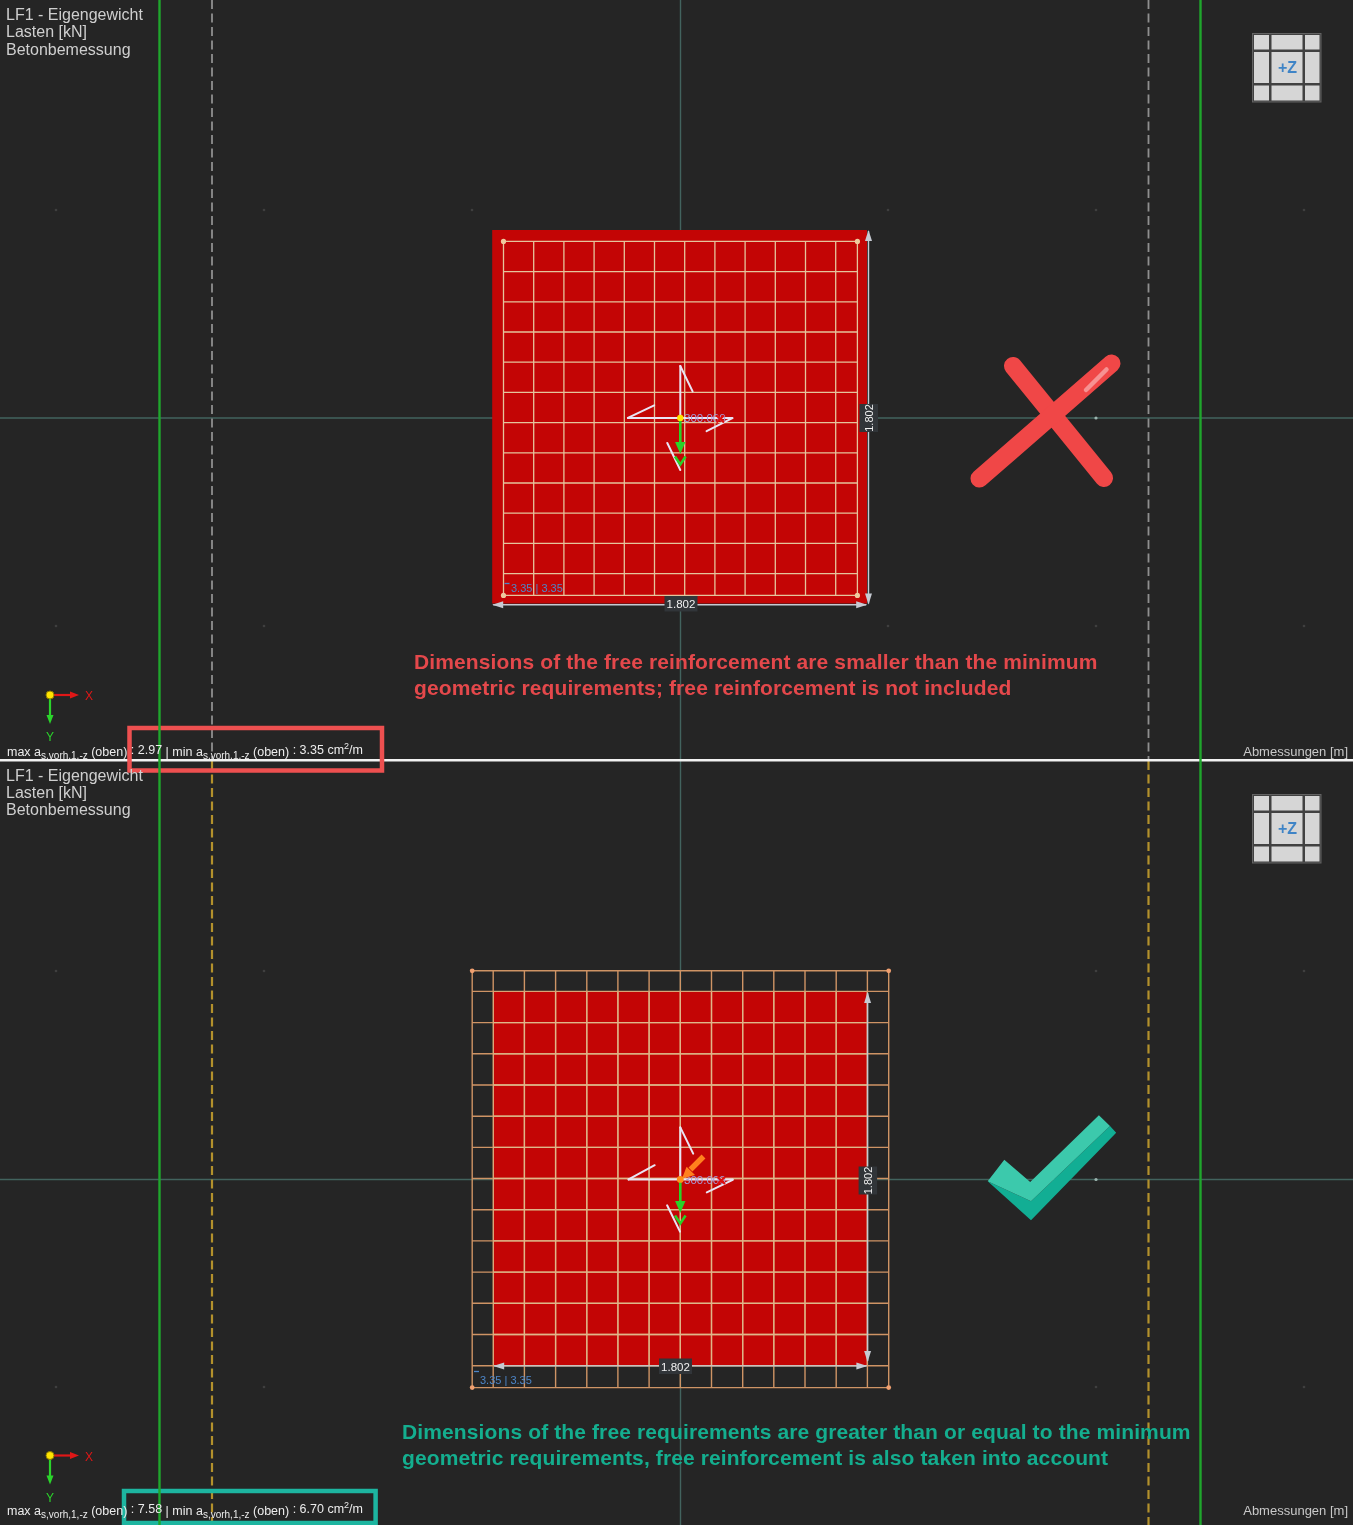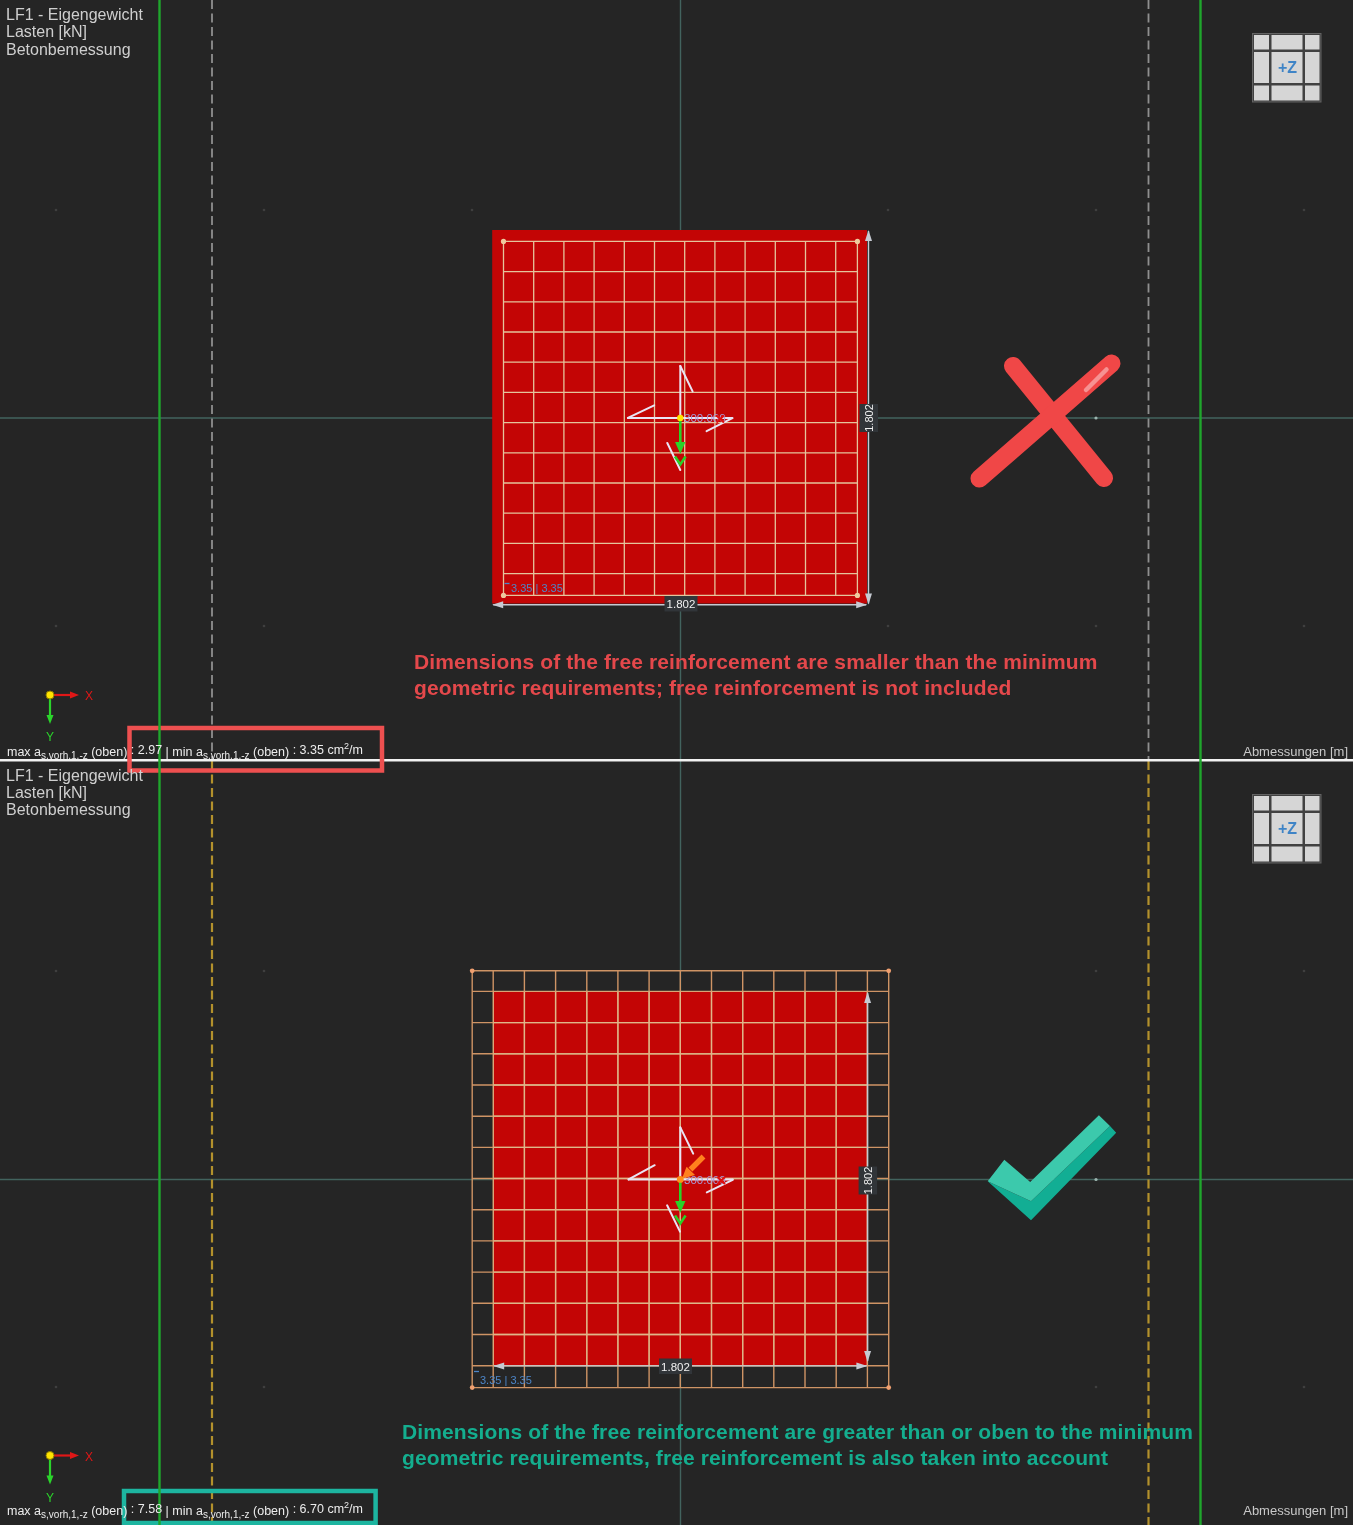--- a/index.html
+++ b/index.html
@@ -253,21 +253,21 @@
 Lasten [kN]
 Betonbemessung</div>
 
 <div class="hdr" style="top:766.5px">LF1 - Eigengewicht
 Lasten [kN]
 Betonbemessung</div>
 
 <div class="msg" style="left:414px;top:648.5px;color:#e4484b">Dimensions of the free reinforcement are smaller than the minimum
 geometric requirements; free reinforcement is not included</div>
 
-<div class="msg" style="left:402px;top:1418.5px;color:#14ae8f">Dimensions of the free reinforcement are greater than or oben to the minimum
+<div class="msg" style="left:402px;top:1418.5px;color:#14ae8f">Dimensions of the free requirements are greater than or equal to the minimum
 geometric requirements, free reinforcement is also taken into account</div>
 
 <div class="status" style="top:743px">max a<sub>s,vorh,1,-z</sub> (oben)<span class="val"> : 2.97 </span>| min a<sub>s,vorh,1,-z</sub> (oben)<span class="val"> : 3.35 cm<sup>2</sup>/m</span></div>
 
 <div class="status" style="top:1502px">max a<sub>s,vorh,1,-z</sub> (oben)<span class="val"> : 7.58 </span>| min a<sub>s,vorh,1,-z</sub> (oben)<span class="val"> : 6.70 cm<sup>2</sup>/m</span></div>
 
 <div class="abm" style="top:744px">Abmessungen [m]</div>
 
 <div class="abm" style="top:1503px">Abmessungen [m]</div>
 </body></html>

